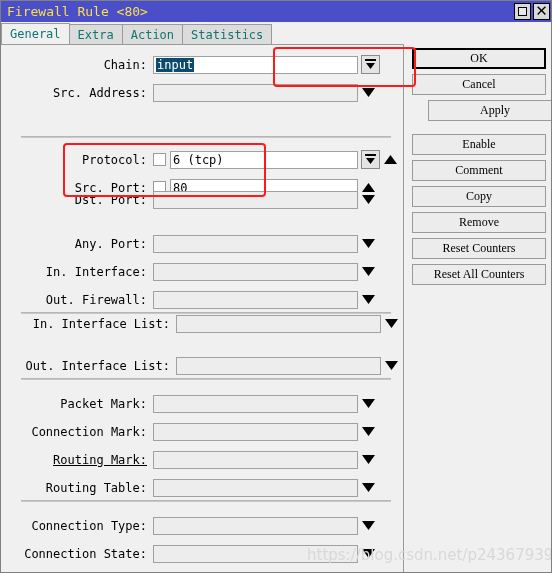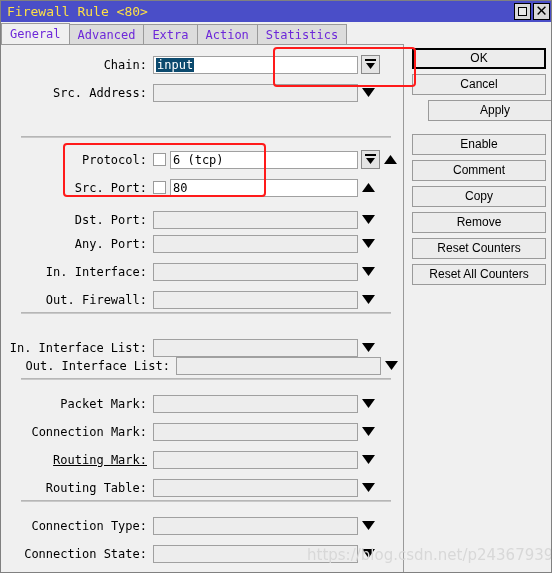--- a/index.html
+++ b/index.html
@@ -81,21 +81,21 @@
     height: 21px;
     display: flex;
     align-items: flex-end;
   }
   .tab {
     height: 20px;
     line-height: 20px;
     padding: 0 8px;
     font-size: 12px;
     font-family: "DejaVu Sans Mono", monospace;
-    color: #6d28d9;
+    color: #0f766e;
     background: #dcdcdc;
     border: 1px solid #9a9a9a;
     border-bottom: none;
     box-sizing: border-box;
     margin-right: -1px;
   }
   .tab.active {
     background: #f0f0f0;
     border-color: #9a9a9a;
     height: 21px;
@@ -221,21 +221,21 @@
 
   
   .btn {
     position: absolute;
     left: 8px;
     width: 134px;
     height: 21px;
     line-height: 19px;
     text-align: center;
     font-size: 12px;
-    font-family: Liberation Sans, sans-serif;
+    font-family: Liberation Serif, serif;
     color: #000;
     background: #ececec;
     border: 1px solid #9a9a9a;
     box-sizing: border-box;
   }
   .btn.default {
     border: 2px solid #000000;
     line-height: 17px;
   }
 
@@ -258,21 +258,20 @@
 
   <div class="titlebar">
     <div class="title">Firewall Rule &lt;80&gt;</div>
     <div class="spacer"></div>
     <div class="tb-btn maximize"></div>
     <div class="tb-close">✕</div>
   </div>
 
   <div class="tabstrip" id="tabstrip">
       <div class="tab active">General</div>
-      <div class="tab">Advanced</div>
       <div class="tab">Extra</div>
       <div class="tab">Action</div>
       <div class="tab">Statistics</div>
     </div>
 
   <div class="form-pane" id="form-pane">
       <div class="row" style="top: 9px;">
         <div class="lbl">Chain:</div>
         <div class="field w-main editable"><span class="sel">input</span></div>
         <div class="combo-btn">
@@ -311,21 +310,21 @@
       <div class="row" style="top: 132px;">
         <div class="lbl">Src. Port:</div>
         <div class="chk"></div>
         <div class="field w-short editable">80</div>
         <div class="arrow">
           <svg width="13" height="9" viewBox="0 0 13 9">
             <polygon points="6.5,0 13,9 0,9" fill="#000"></polygon>
           </svg>
         </div>
       </div>
-      <div class="row" style="top: 164px;">
+      <div class="row" style="top: 144px;">
         <div class="lbl">Dst. Port:</div>
         <div class="field w-main"></div>
         <div class="arrow">
           <svg width="13" height="9" viewBox="0 0 13 9">
             <polygon points="0,0 13,0 6.5,9" fill="#000"></polygon>
           </svg>
         </div>
       </div>
       <div class="row" style="top: 188px;">
         <div class="lbl">Any. Port:</div>
@@ -347,21 +346,21 @@
       </div>
       <div class="row" style="top: 244px;">
         <div class="lbl">Out. Firewall:</div>
         <div class="field w-main"></div>
         <div class="arrow">
           <svg width="13" height="9" viewBox="0 0 13 9">
             <polygon points="0,0 13,0 6.5,9" fill="#000"></polygon>
           </svg>
         </div>
       </div>
-      <div class="row" style="top: 292px;">
+      <div class="row" style="top: 268px; justify-content: flex-end;">
         <div class="lbl">In. Interface List:</div>
         <div class="field w-main"></div>
         <div class="arrow">
           <svg width="13" height="9" viewBox="0 0 13 9">
             <polygon points="0,0 13,0 6.5,9" fill="#000"></polygon>
           </svg>
         </div>
       </div>
       <div class="row" style="top: 310px; justify-content: flex-end;">
         <div class="lbl">Out. Interface List:</div>

